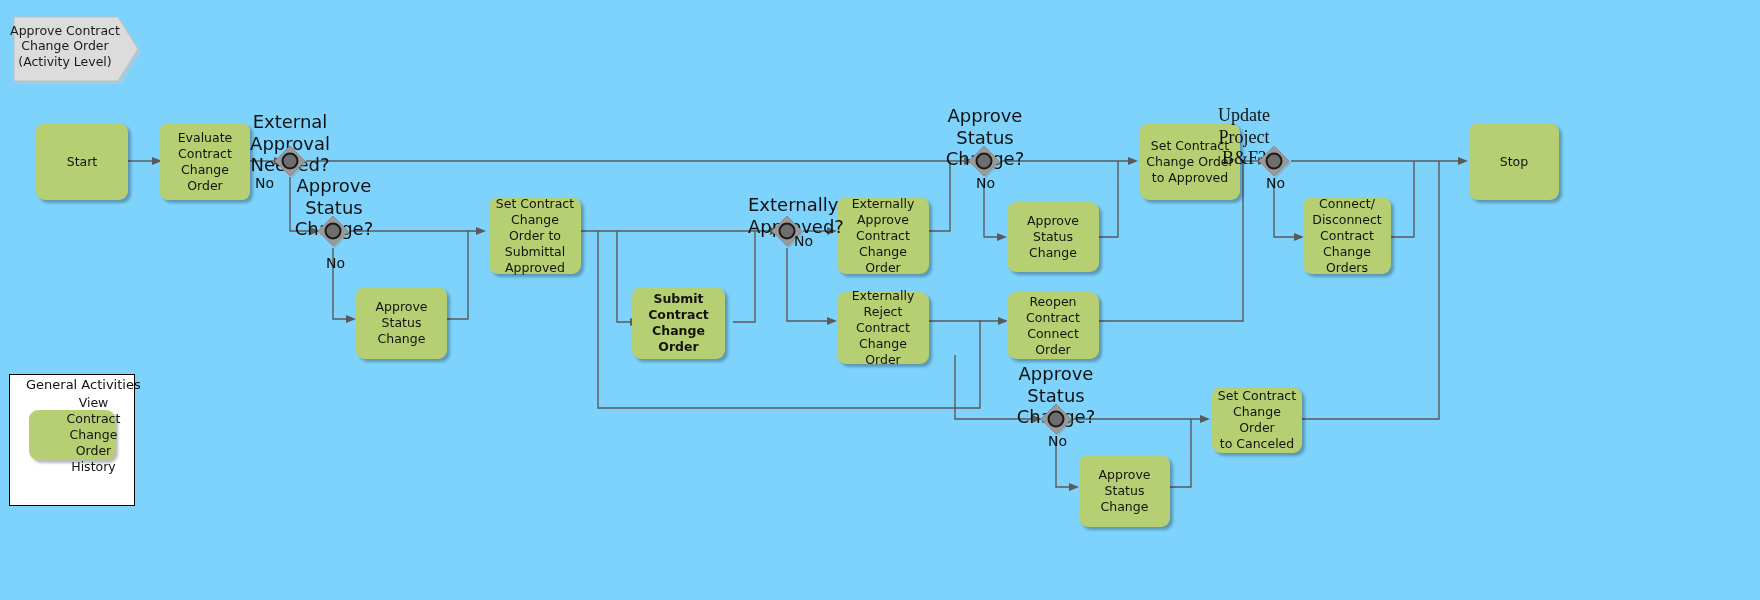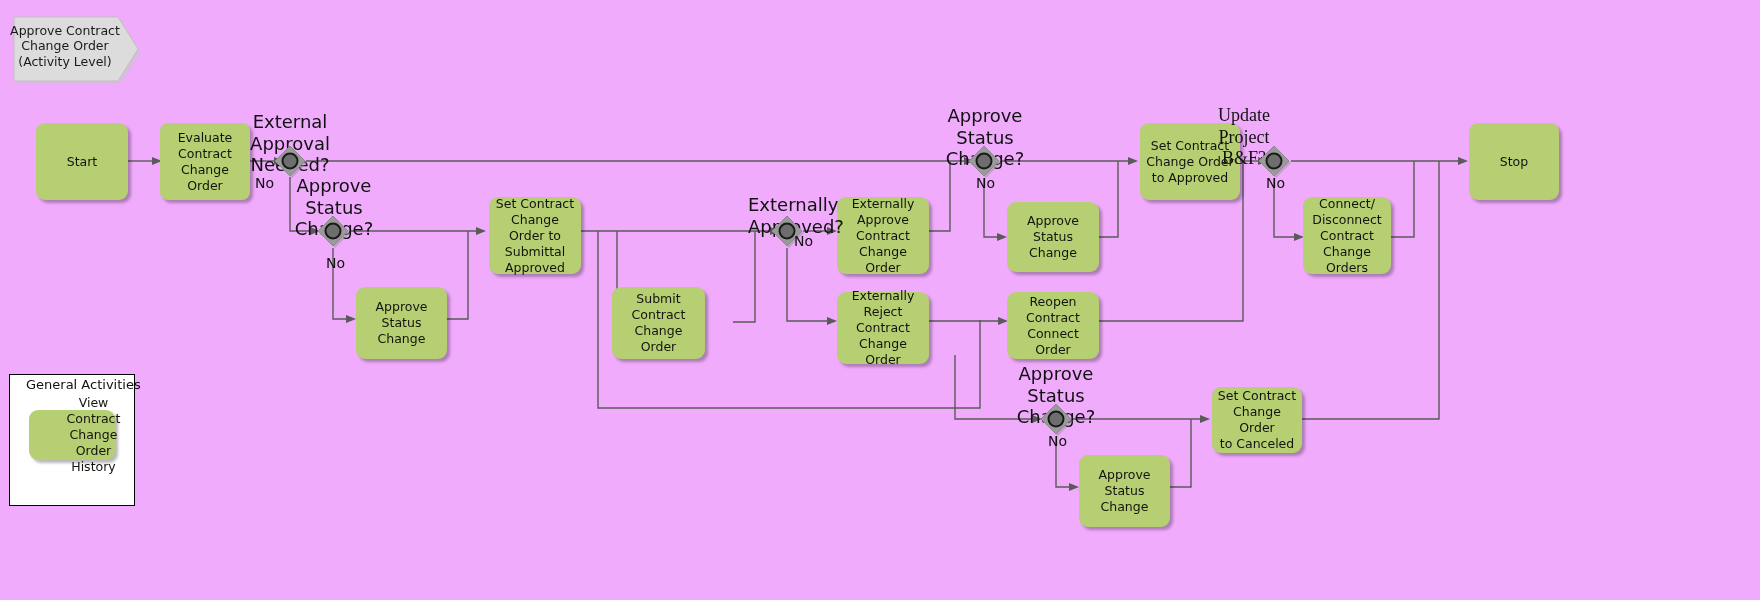--- a/index.html
+++ b/index.html
@@ -1,17 +1,17 @@
 <!DOCTYPE html>
 <html><head>
 <meta charset="utf-8">
 <style>
   html,body{margin:0;padding:0;background:#ffffff;}
   body{font-family:"DejaVu Sans","Liberation Sans",sans-serif;}
-  #canvas{position:relative;width:1760px;height:600px;background:#f0abfc;overflow:hidden;}
+  #canvas{position:relative;width:1760px;height:600px;background:#7dd3fc;overflow:hidden;}
 
   
   .banner{position:absolute;}
   .banner svg{display:block;}
   .banner-label{
     position:absolute;left:0;top:0;width:100%;height:100%;
     display:flex;align-items:center;justify-content:center;
     text-align:center;font-size:12.5px;color:#1a1a1a;line-height:1.25;
     padding-right:16px;box-sizing:border-box;white-space:pre-line;
   }
@@ -144,21 +144,21 @@
 Change Order</div>
 
   <div class="task" style="left:356px;top:287px;width:91px;height:72px;">Approve Status
 Change</div>
 
   <div class="task" style="left:489px;top:197px;width:92px;height:77px;">Set Contract
 Change Order to
 Submittal
 Approved</div>
 
-  <div class="task" style="left:612px;top:287px;width:93px;height:72px;">Submit
+  <div class="task" style="left:632px;top:287px;width:93px;height:72px;font-weight:bold;">Submit
 Contract
 Change Order</div>
 
   <div class="task" style="left:837px;top:197px;width:92px;height:77px;">Externally
 Approve
 Contract
 Change Order</div>
 
   <div class="task" style="left:837px;top:292px;width:92px;height:72px;">Externally
 Reject Contract

